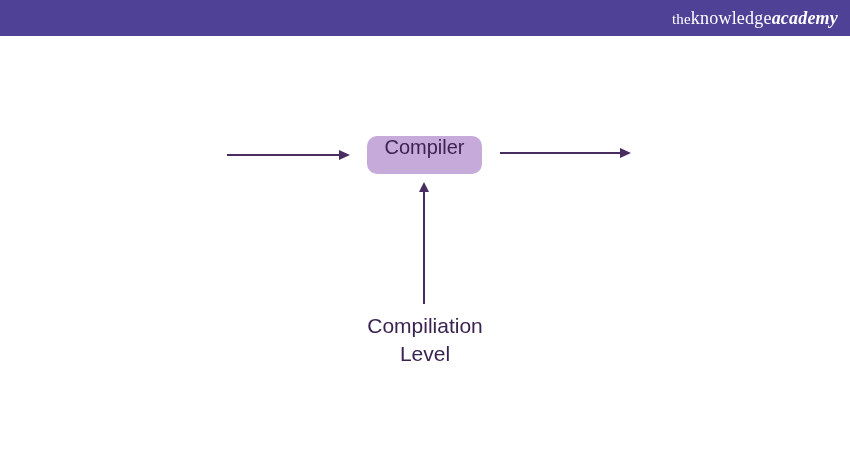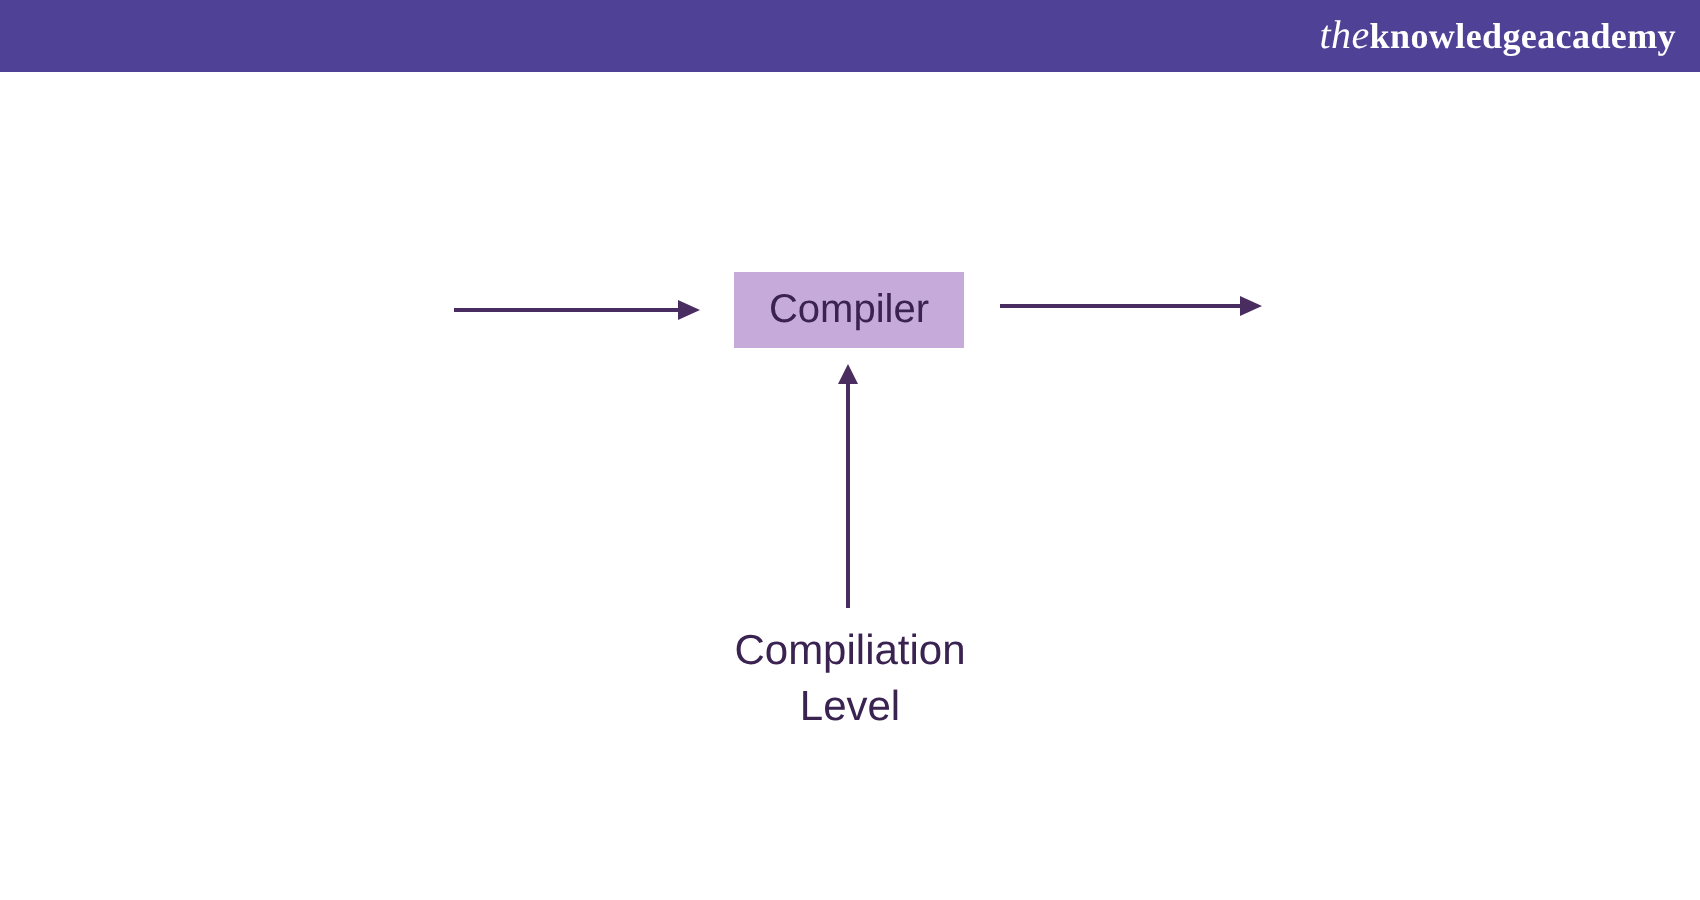--- a/index.html
+++ b/index.html
@@ -32,45 +32,45 @@
     position: absolute;
     right: 12px; top: 0;
     height: 36px;
     line-height: 36px;
     color: var(--logo_text);
     font-family: "Liberation Serif", serif;
     font-size: 18px;
     letter-spacing: 0.2px;
     white-space: nowrap;
   }
-  .logo .the { font-style: italic; font-size: 20px; }
-  .logo .knowledge { font-weight: 700; text-align: center; }
-  .logo .academy { font-weight: 700; }
+  .logo .the { font-size: 15px; }
+  .logo .knowledge { font-weight: 400; text-align: center; }
+  .logo .academy { font-weight: 700; font-style: italic; }
 
   .node-label {
     position: absolute;
     color: var(--diagram_text);
     font-size: 21px;
     line-height: 28px;
     font-weight: 500;
     text-align: center;
   }
 
   .label-high { left: 73px; top: 127px; width: 152px; }
   .label-low  { left: 625px; top: 127px; width: 152px; }
   .label-error { left: 345px; top: 312px; width: 160px; }
 
   .compiler-box {
     position: absolute;
     left: 367px; top: 136px;
     width: 115px; height: 38px;
     background: var(--compiler_box_bg);
-    border-radius: 0;
+    border-radius: 10px;
     display: flex;
-    align-items: center;
+    align-items: flex-start;
     justify-content: center;
     color: var(--diagram_text);
     font-size: 20px;
     font-weight: 500;
   }
 
   .arrow-svg { position: absolute; overflow: visible; }
   .arrow-line { stroke: var(--arrow); stroke-width: 2; }
   .arrow-head { fill: var(--arrow); }
 

